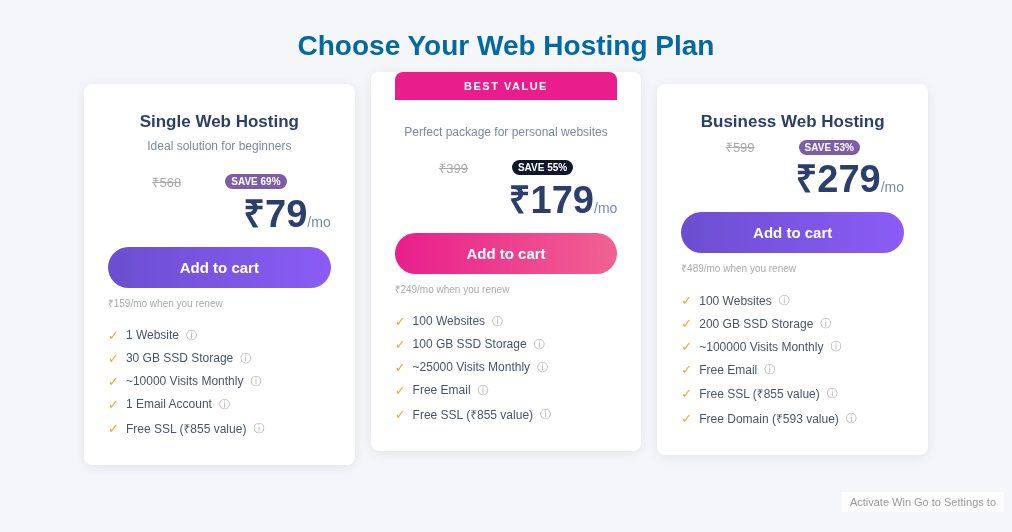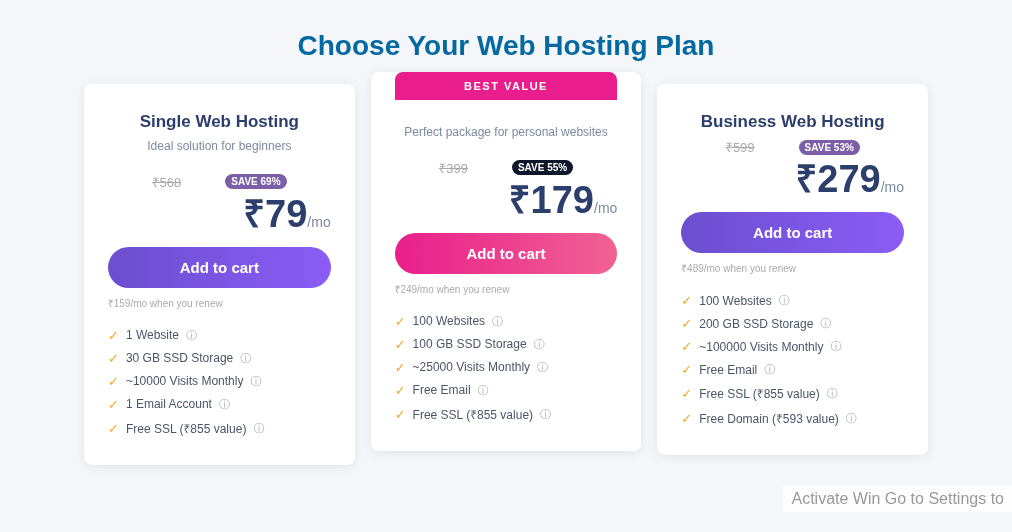--- a/index.html
+++ b/index.html
@@ -143,22 +143,22 @@
       flex-shrink: 0;
     }
     .info-icon {
       color: #aaa;
       font-size: 11px;
       cursor: pointer;
     }
     .activate-win {
       position: fixed;
       bottom: 20px;
-      right: 0;
-      font-size: 16px;
+      right: 8px;
+      font-size: 11px;
       color: #999;
       background: rgba(255,255,255,0.8);
       padding: 4px 8px;
     }
   </style>
 </head>
 <body>
 
 <h1 class="page-title">Choose Your Web Hosting Plan</h1>
 

